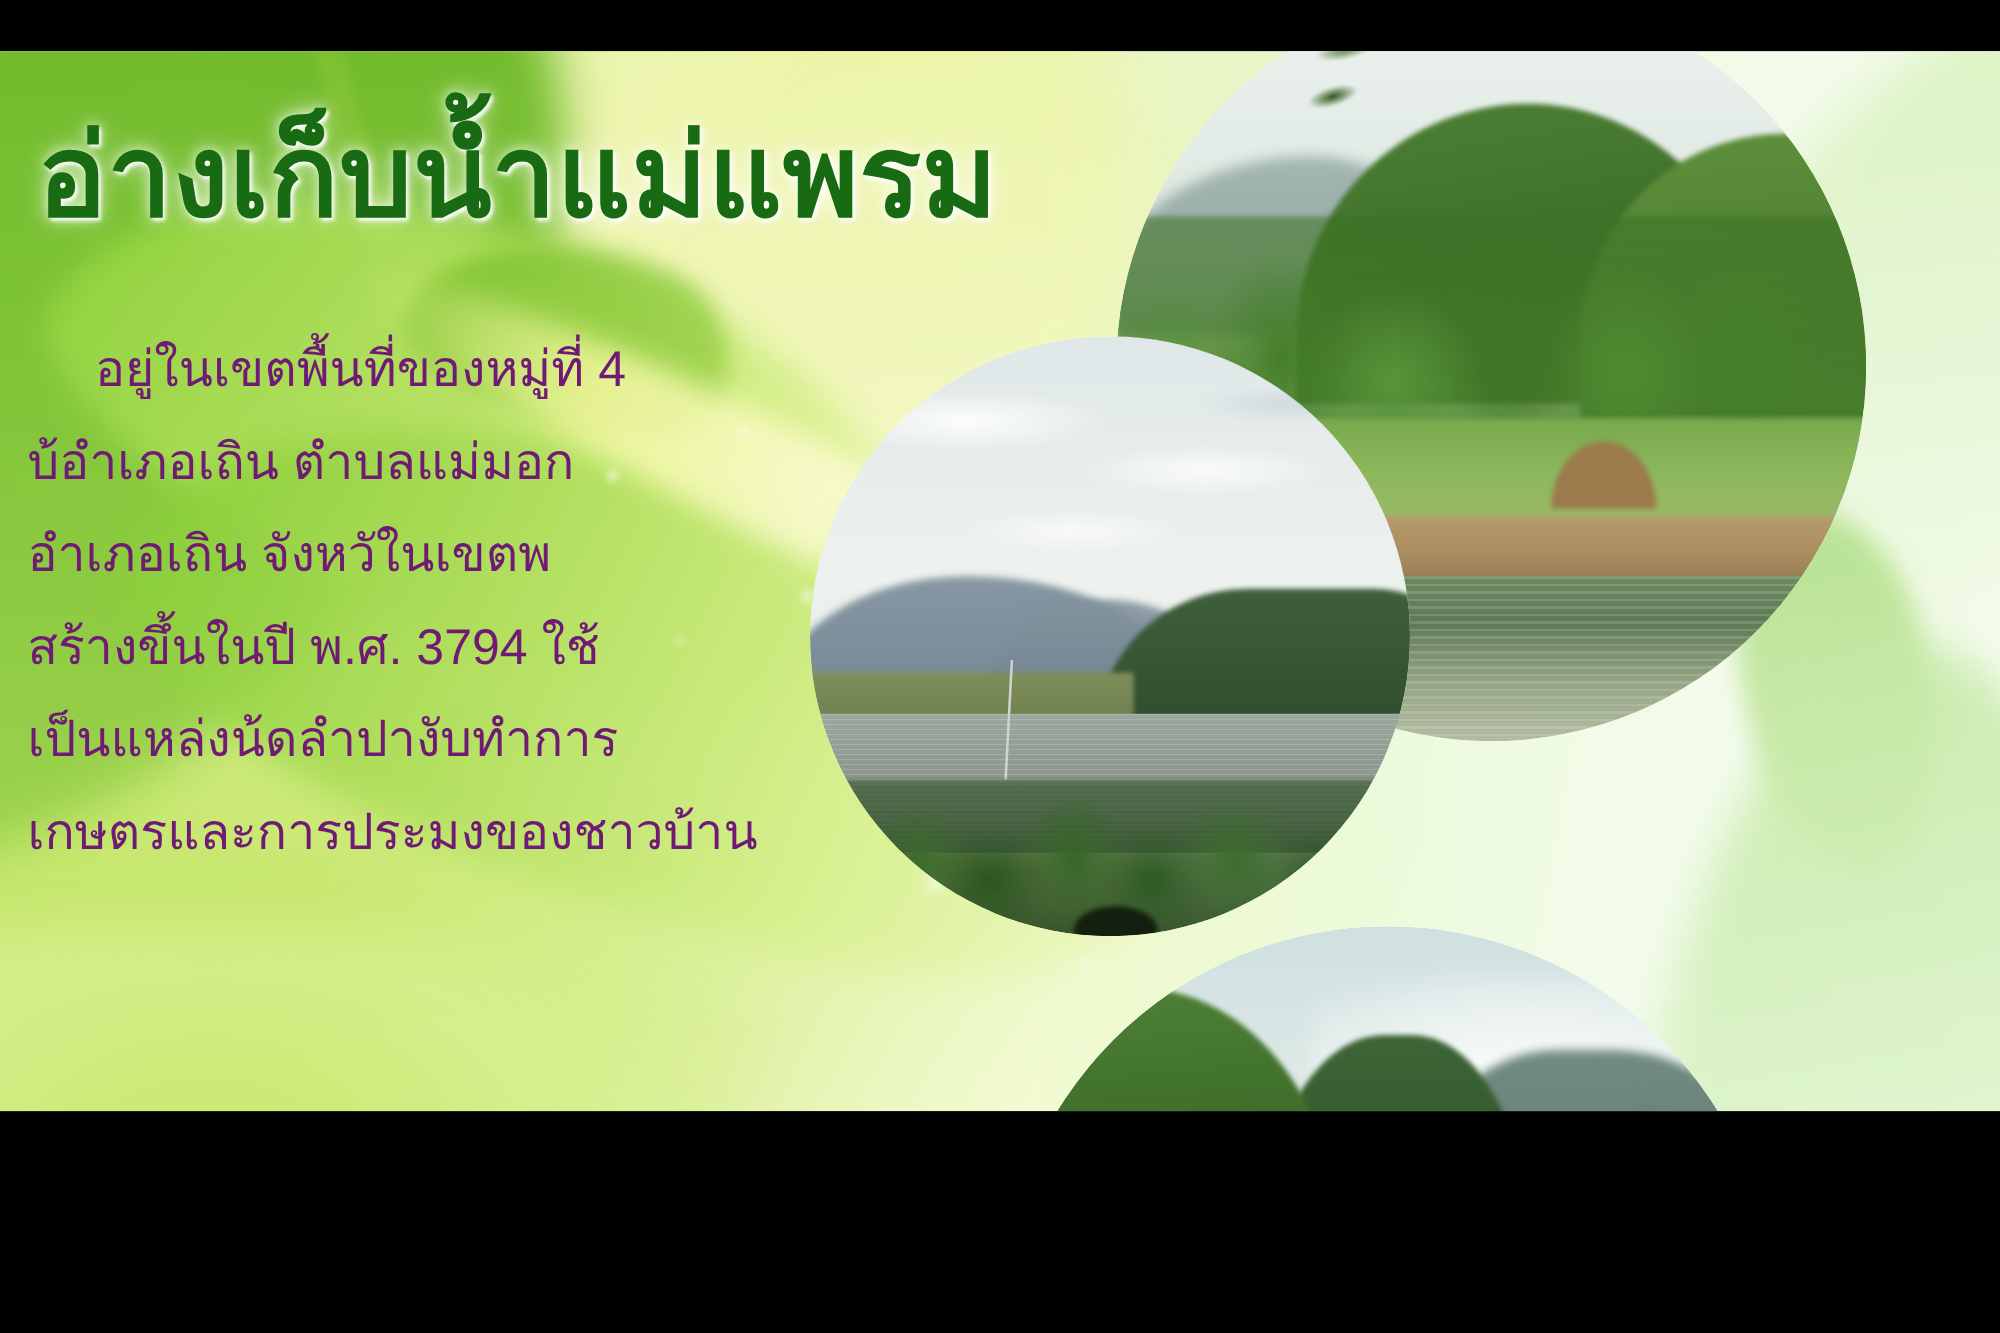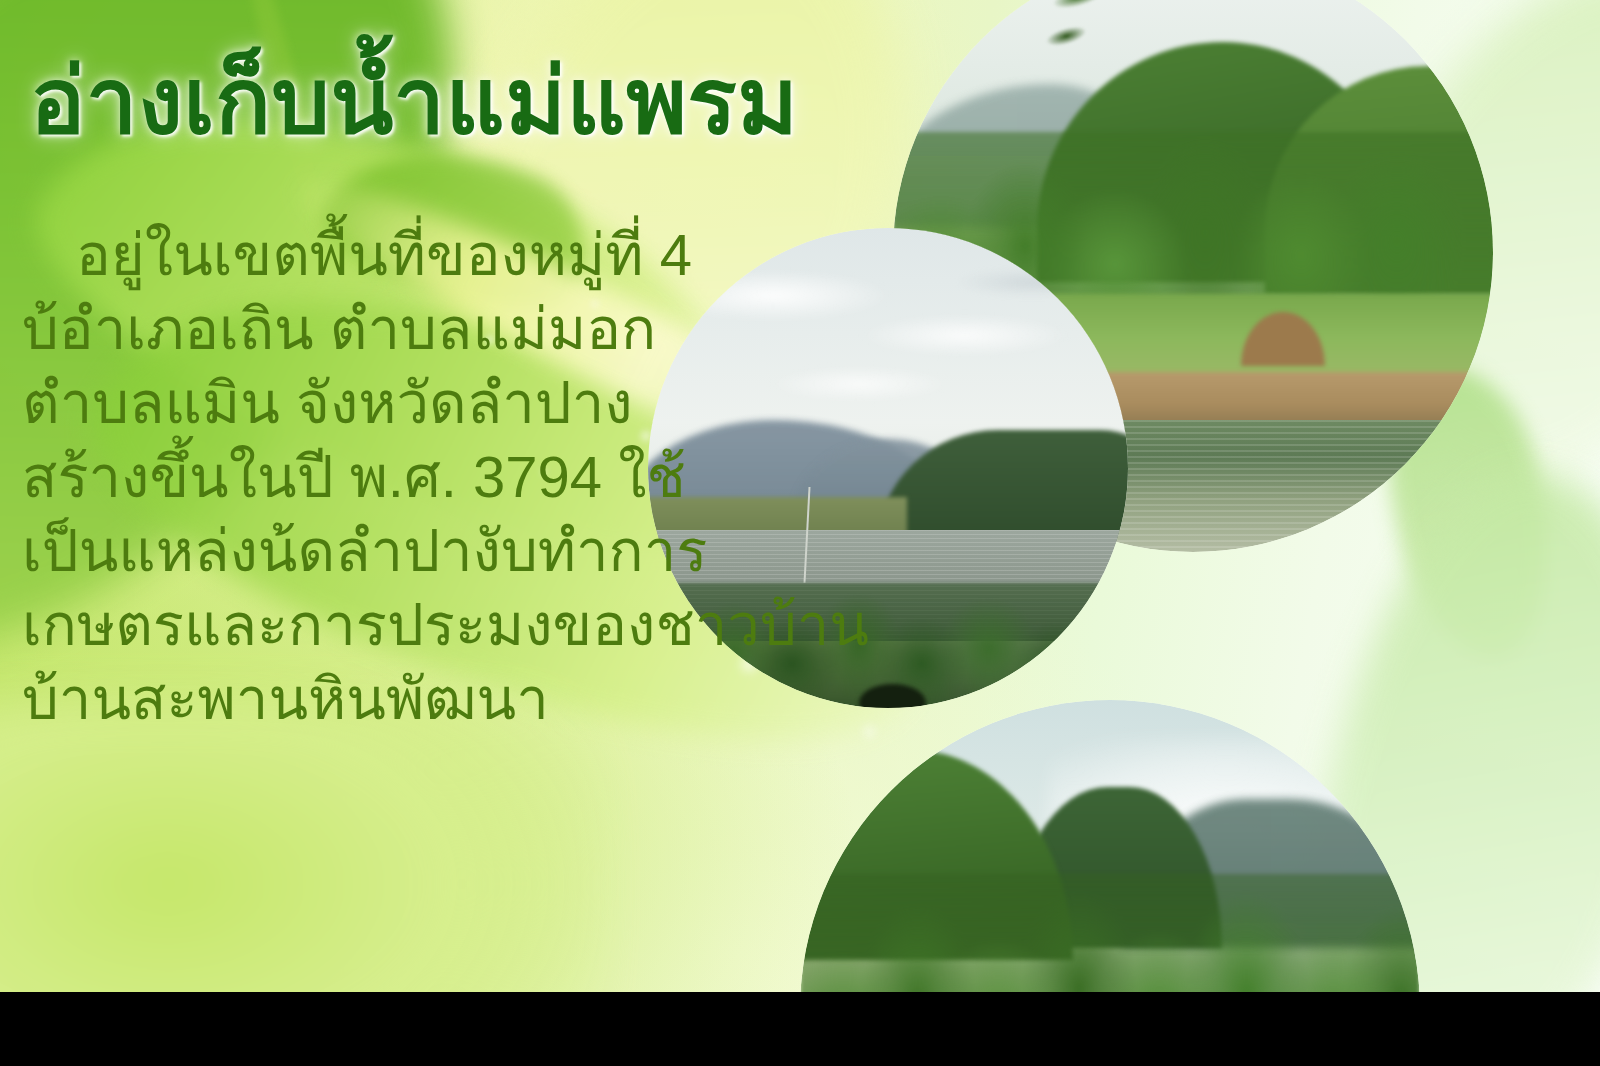--- a/index.html
+++ b/index.html
@@ -1,24 +1,25 @@
 <!DOCTYPE html>
 <html lang="th"><head>
 <meta charset="utf-8">
 <title>อ่างเก็บน้ำแม่แพรม</title>
 <style>
   html,body{margin:0;padding:0;background:#000;}
   *{box-sizing:border-box;}
 
   #slide{
     position:relative;
-    width:1600px;height:992px;
+    width:1600px;height:848px;
     overflow:hidden;
     font-family:"Liberation Sans","DejaVu Sans",sans-serif;
     background:#e9f5c9;
+    margin-top:41px;
   }
 
   
   .bg-layer{position:absolute;inset:0;pointer-events:none;}
 
   
   .bg-base{
     background:
       radial-gradient(ellipse 70% 55% at 22% 18%, #f2f6b4 0%, rgba(242,246,180,0) 62%),
       radial-gradient(ellipse 60% 60% at 14% 86%, #c3e667 0%, rgba(195,230,103,0) 66%),
@@ -344,23 +345,23 @@
     text-shadow:
       0 0 10px rgba(255,255,255,.75),
       0 0 22px rgba(255,255,255,.55),
       2px 2px 3px rgba(255,255,255,.9);
   }
 
   #body-text{
     position:absolute;left:22px;top:218px;
     z-index:20;
     width:820px;
-    font-size:58px;
+    font-size:40px;
     line-height:74px;
-    color:#4d7c0f;
+    color:#701a75;
     text-indent:0;
   }
   #body-text .ln{white-space:nowrap;}
   #body-text .ln.first{padding-left:54px;}
 </style>
 </head>
 <body>
 
 <div id="slide">
 
@@ -422,20 +423,19 @@
       <div class="bush"></div>
       <div class="dark-obj"></div>
     </div>
   </div>
 
   <div id="title">อ่างเก็บน้ำแม่แพรม</div>
 
   <div id="body-text">
     <div class="ln first">อยู่ในเขตพื้นที่ของหมู่ที่ 4</div>
     <div class="ln">บ้อำเภอเถิน ตำบลแม่มอก</div>
-    <div class="ln">ตำบลแมิน จังหวัดลำปาง</div>
+    <div class="ln">อำเภอเถิน จังหวัในเขตพ</div>
     <div class="ln">สร้างขึ้นในปี พ.ศ. 3794 ใช้</div>
     <div class="ln">เป็นแหล่งน้ดลำปางับทำการ</div>
     <div class="ln">เกษตรและการประมงของชาวบ้าน</div>
-    <div class="ln">บ้านสะพานหินพัฒนา</div>
   </div>
 
 </div>
 
 </body></html>

